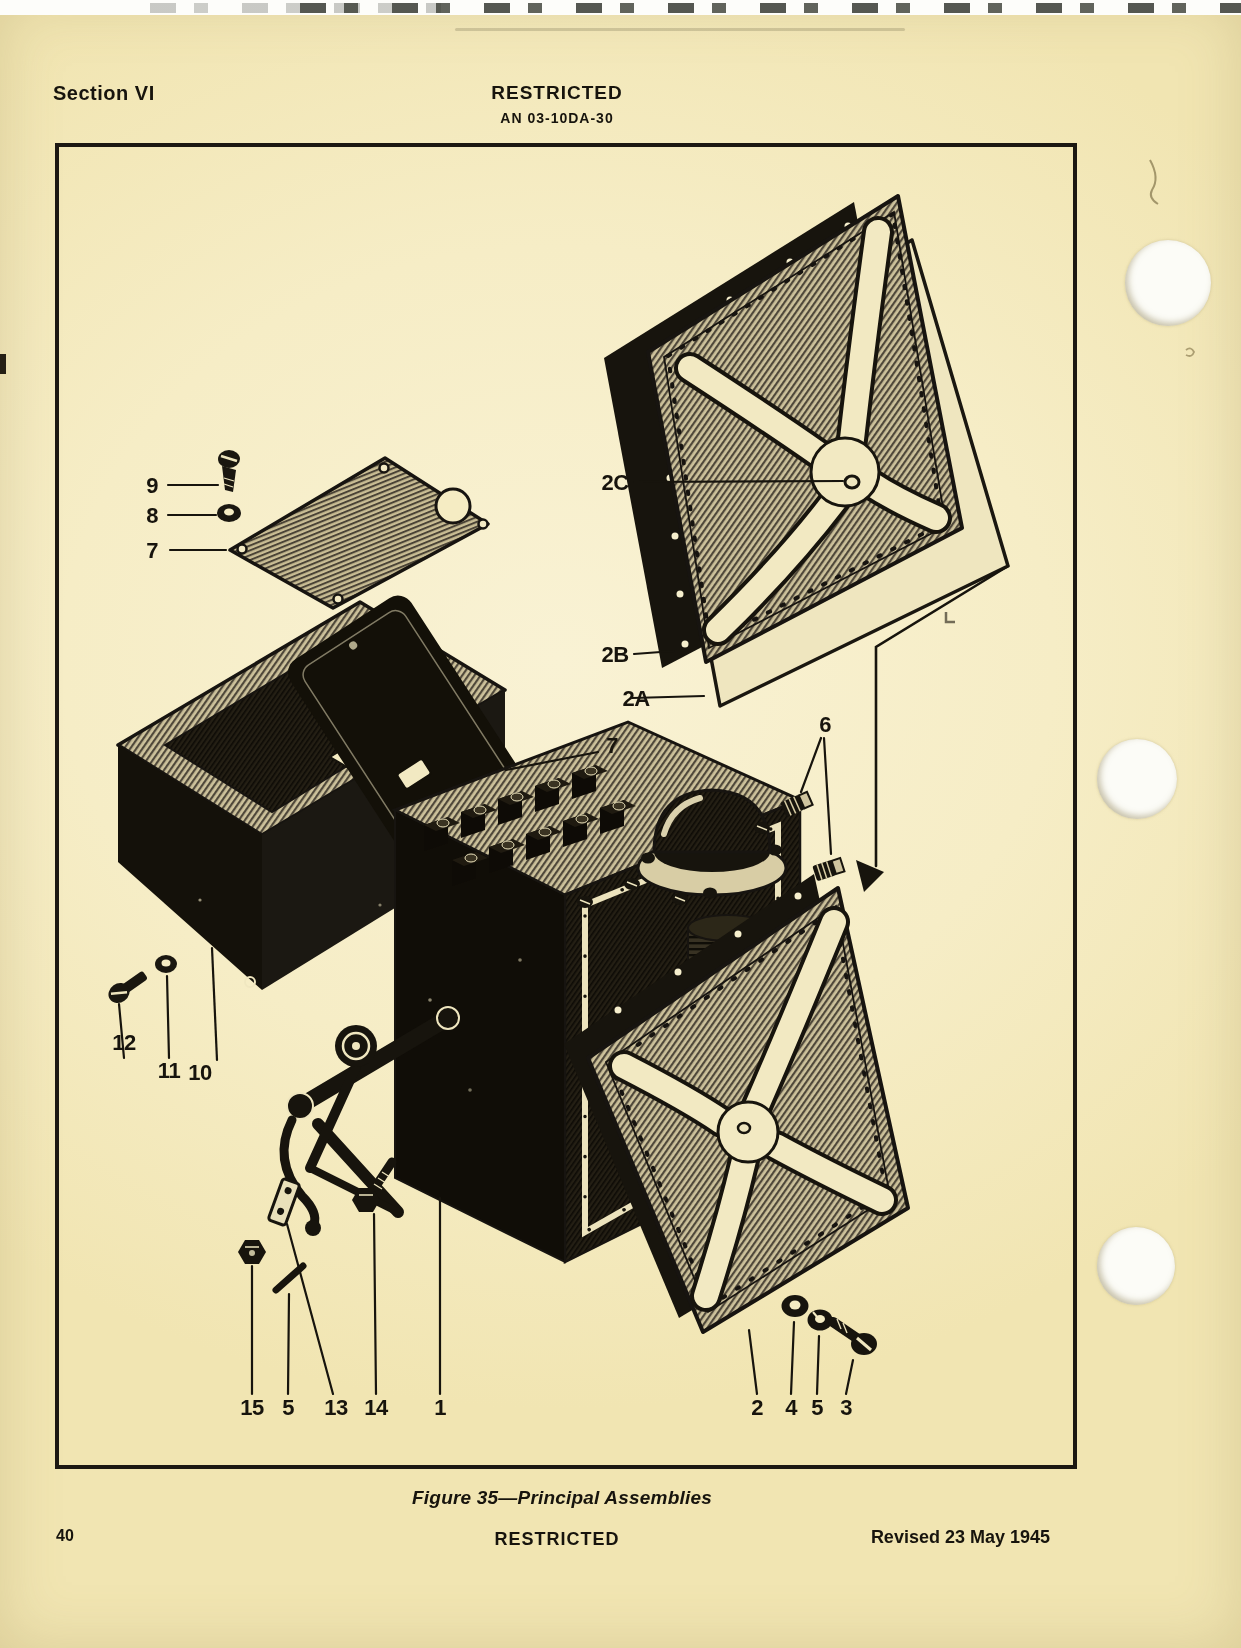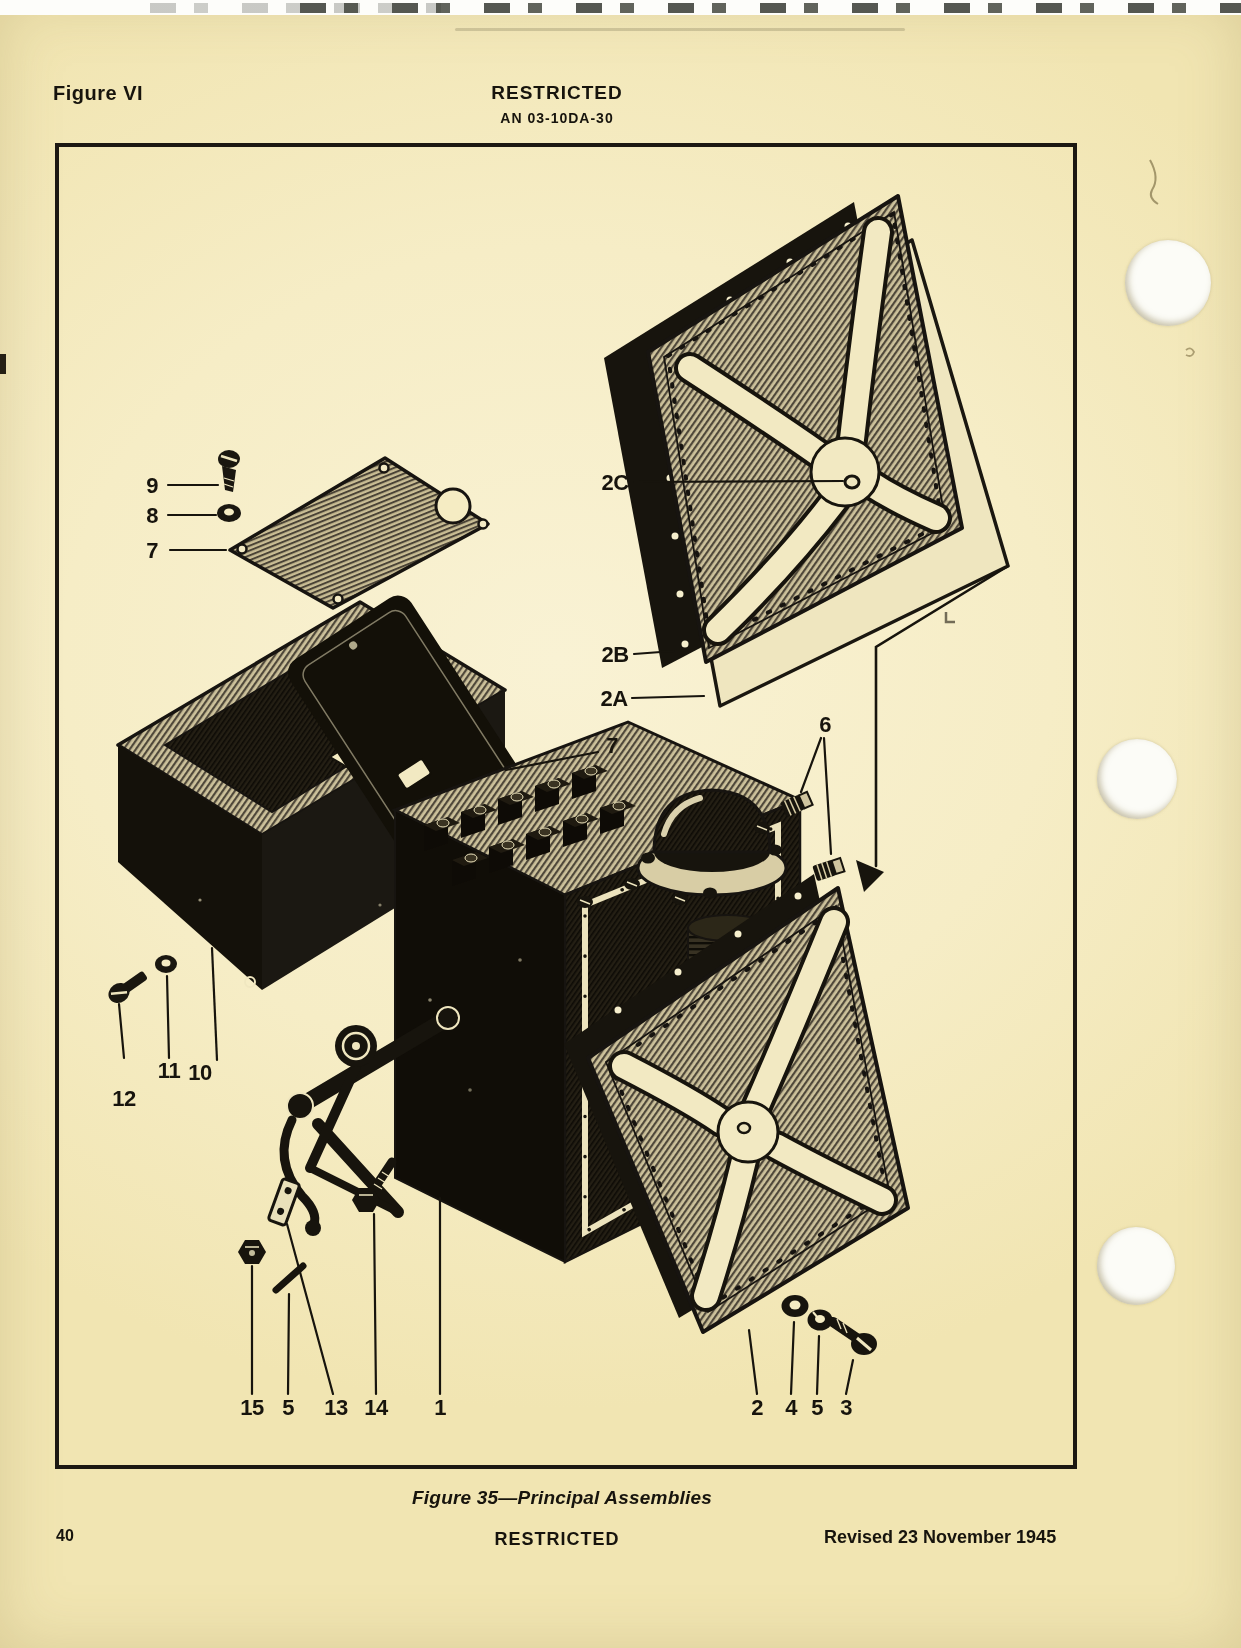--- a/index.html
+++ b/index.html
@@ -39,21 +39,21 @@
 
 <div class="page">
 
   <div class="film-strip">
     <div class="film-marks faint"></div>
     <div class="film-marks"></div>
   </div>
   <div class="smudge"></div>
   <div class="edge-tick"></div>
 
-  <div class="hdr hdr-section">Figure VI</div>
+  <div class="hdr hdr-section">Section VI</div>
   <div class="hdr hdr-center">RESTRICTED</div>
   <div class="hdr hdr-doc">AN 03-10DA-30</div>
 
   <div class="figure-box"></div>
 
   <svg class="art" width="1241" height="1648" viewBox="0 0 1241 1648">
     <defs>
       <pattern id="hatchCover" width="5" height="5" patternUnits="userSpaceOnUse" patternTransform="rotate(35)">
         <rect width="5" height="5" fill="#cdc29b"></rect>
           <rect width="2.2" height="5" fill="#4f483a"></rect>
@@ -365,37 +365,37 @@
       <path d="M1186 350 q5 -4 8 2 q-2 6 -8 3" stroke="#9a8c60" stroke-width="1.8" fill="none" opacity=".8"></path>
       <path d="M946 612 v10 h9" stroke="#3a3426" stroke-width="2.5" fill="none" opacity=".7"></path>
     </g>
   </svg>
 
   <div class="callout" style="left:152px;top:486px">9</div>
   <div class="callout" style="left:152px;top:516px">8</div>
   <div class="callout" style="left:152px;top:551px">7</div>
   <div class="callout" style="left:615px;top:483px">2C</div>
   <div class="callout" style="left:615px;top:655px">2B</div>
-  <div class="callout" style="left:614px;top:699px">2A</div>
+  <div class="callout" style="left:636px;top:699px">2A</div>
   <div class="callout" style="left:612px;top:746px">7</div>
   <div class="callout" style="left:825px;top:725px">6</div>
-  <div class="callout" style="left:124px;top:1099px">12</div>
+  <div class="callout" style="left:124px;top:1043px">12</div>
   <div class="callout" style="left:169px;top:1071px">11</div>
   <div class="callout" style="left:200px;top:1073px">10</div>
   <div class="callout" style="left:252px;top:1408px">15</div>
   <div class="callout" style="left:288px;top:1408px">5</div>
   <div class="callout" style="left:336px;top:1408px">13</div>
   <div class="callout" style="left:376px;top:1408px">14</div>
   <div class="callout" style="left:440px;top:1408px">1</div>
   <div class="callout" style="left:757px;top:1408px">2</div>
   <div class="callout" style="left:791px;top:1408px">4</div>
   <div class="callout" style="left:817px;top:1408px">5</div>
   <div class="callout" style="left:846px;top:1408px">3</div>
 
   <div class="hdr caption">Figure 35—Principal Assemblies</div>
   <div class="ftr ftr-page">40</div>
   <div class="ftr ftr-center">RESTRICTED</div>
-  <div class="ftr ftr-rev">Revised 23 November 1945</div>
+  <div class="ftr ftr-rev">Revised 23 May 1945</div>
 
   <div class="hole hole1"></div>
   <div class="hole hole2"></div>
   <div class="hole hole3"></div>
 </div>
 
 </body></html>

